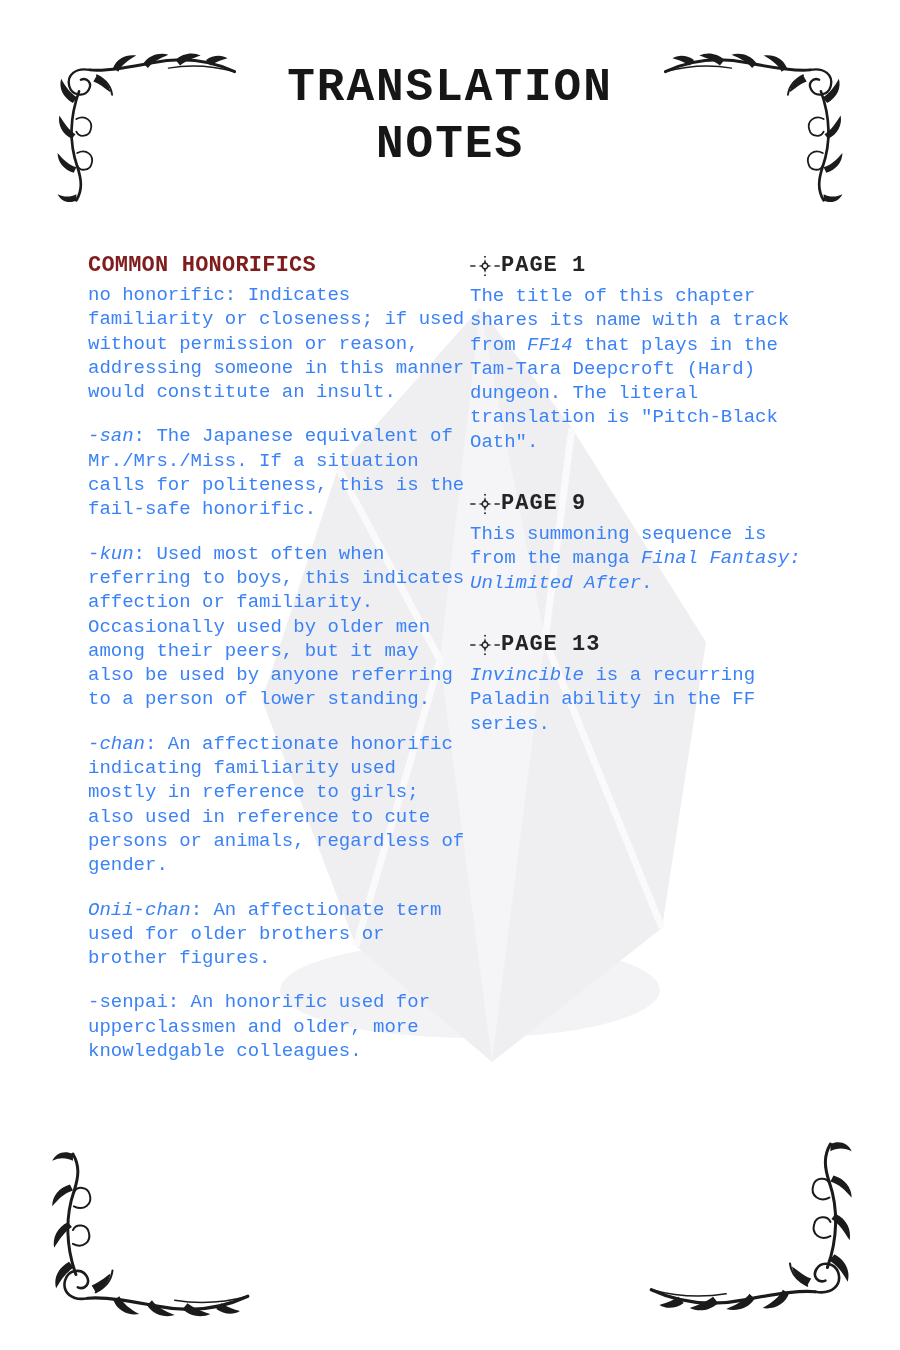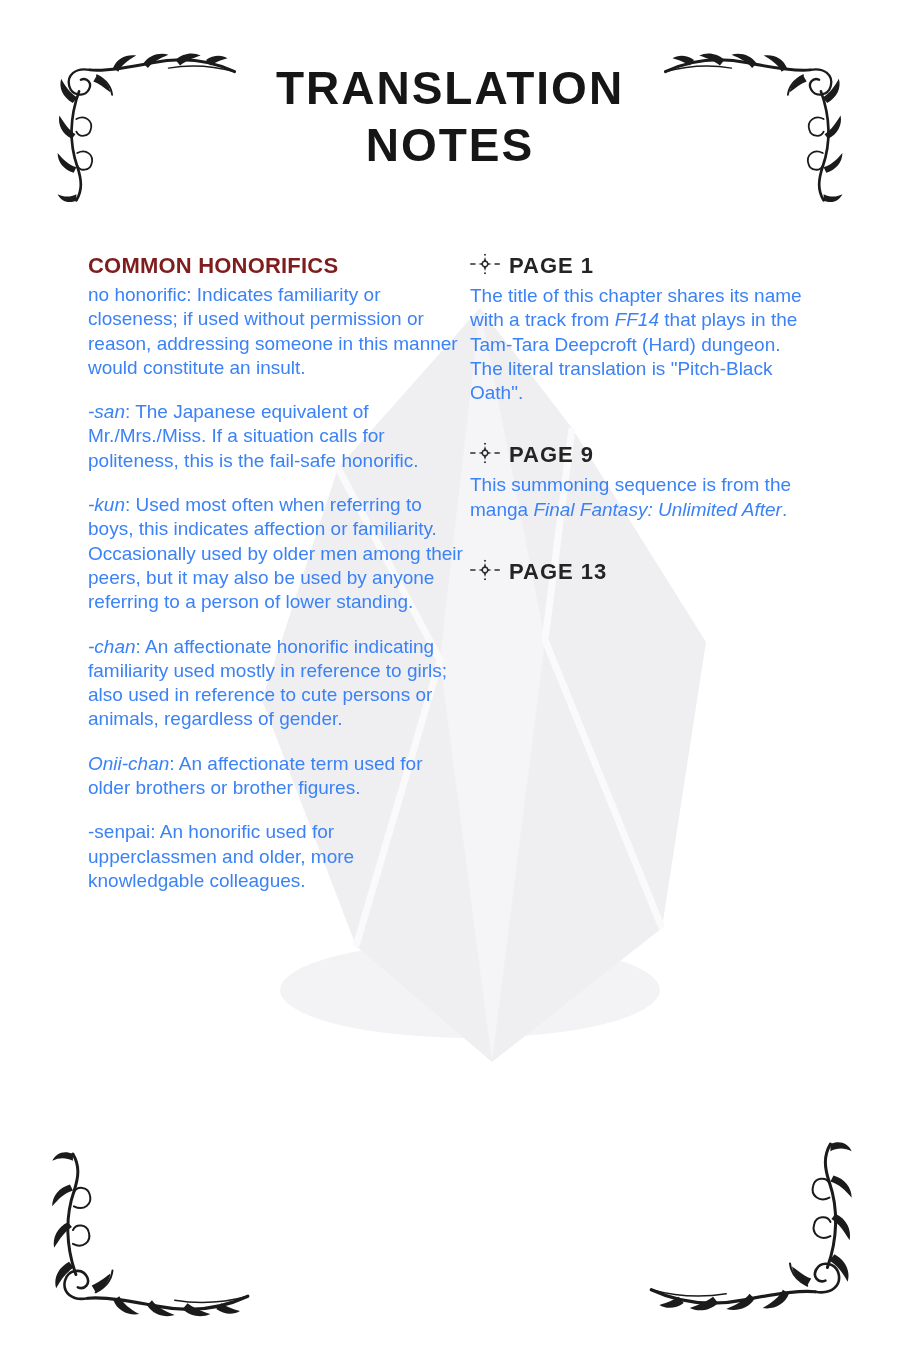--- a/index.html
+++ b/index.html
@@ -1,21 +1,21 @@
 <!DOCTYPE html>
 <html><head>
 <meta charset="utf-8">
 <style>
   html,body{margin:0;padding:0;background:#ffffff;}
   .page{
     position:relative;
     width:900px;height:1350px;
     background:#ffffff;
     overflow:hidden;
-    font-family:Liberation Sans, sans-serif;
+    font-family:Liberation Mono, monospace;
     color:#2e2e2e;
   }
   
   .watermark{position:absolute;inset:0;pointer-events:none;}
   
   .corner{position:absolute;pointer-events:none;}
   .corner.tl{left:56px;top:52px;width:182px;height:152px;}
   .corner.tr{left:662px;top:52px;width:182px;height:152px;transform:scaleX(-1);}
   .corner.bl{left:50px;top:1150px;width:202px;height:168px;transform:scaleY(-1);}
   .corner.br{left:648px;top:1140px;width:205px;height:172px;transform:scale(-1,-1);}
@@ -38,21 +38,21 @@
     font-weight:700;letter-spacing:0.2px;
     color:#7f1d1d;
   }
   p.entry{
     margin:0 0 20px 0;
     font-size:19px;line-height:24.3px;
     color:#3b82f6;
   }
   .it{font-style:italic;}
   .section .sec-head{
-    display:flex;gap:9px;
+    display:flex;align-items:center;gap:1px;
     margin:0 0 5px 0;
   }
   .section + .section .sec-head{margin-top:37px;}
   .sec-head span{
     font-size:22px;line-height:26px;
     font-weight:700;letter-spacing:1px;
     color:#242424;
   }
   .marker{width:30px;height:22px;flex:0 0 auto;}
   .section p.entry{margin-bottom:0;}
@@ -160,16 +160,17 @@
         </div>
         <p class="entry"><span>This summoning sequence is from the manga </span><span class="it">Final Fantasy: Unlimited After</span><span>.</span></p>
       </div>
       <div class="section">
         <div class="sec-head">
           <svg class="marker" viewBox="0 0 34 24" aria-hidden="true">
             <use href="#marker"></use>
           </svg>
           <span>PAGE 13</span>
         </div>
+        <p class="entry"><span class="it">Invincible</span><span> is a recurring Paladin ability in the FF series.</span></p>
       </div>
     </div>
 
 </div>
 
 </body></html>

